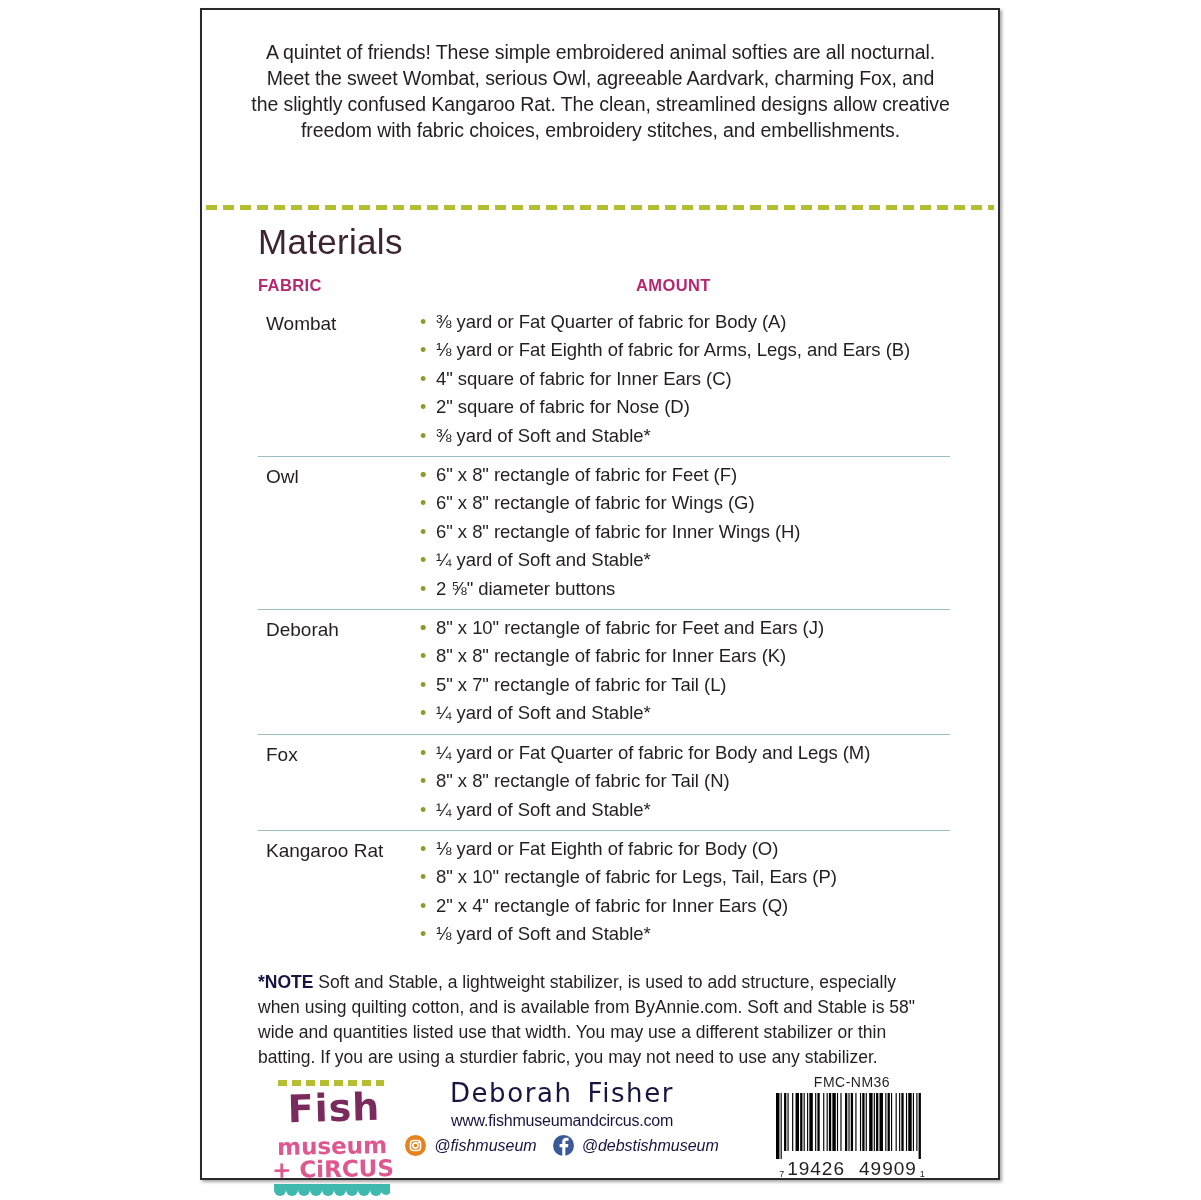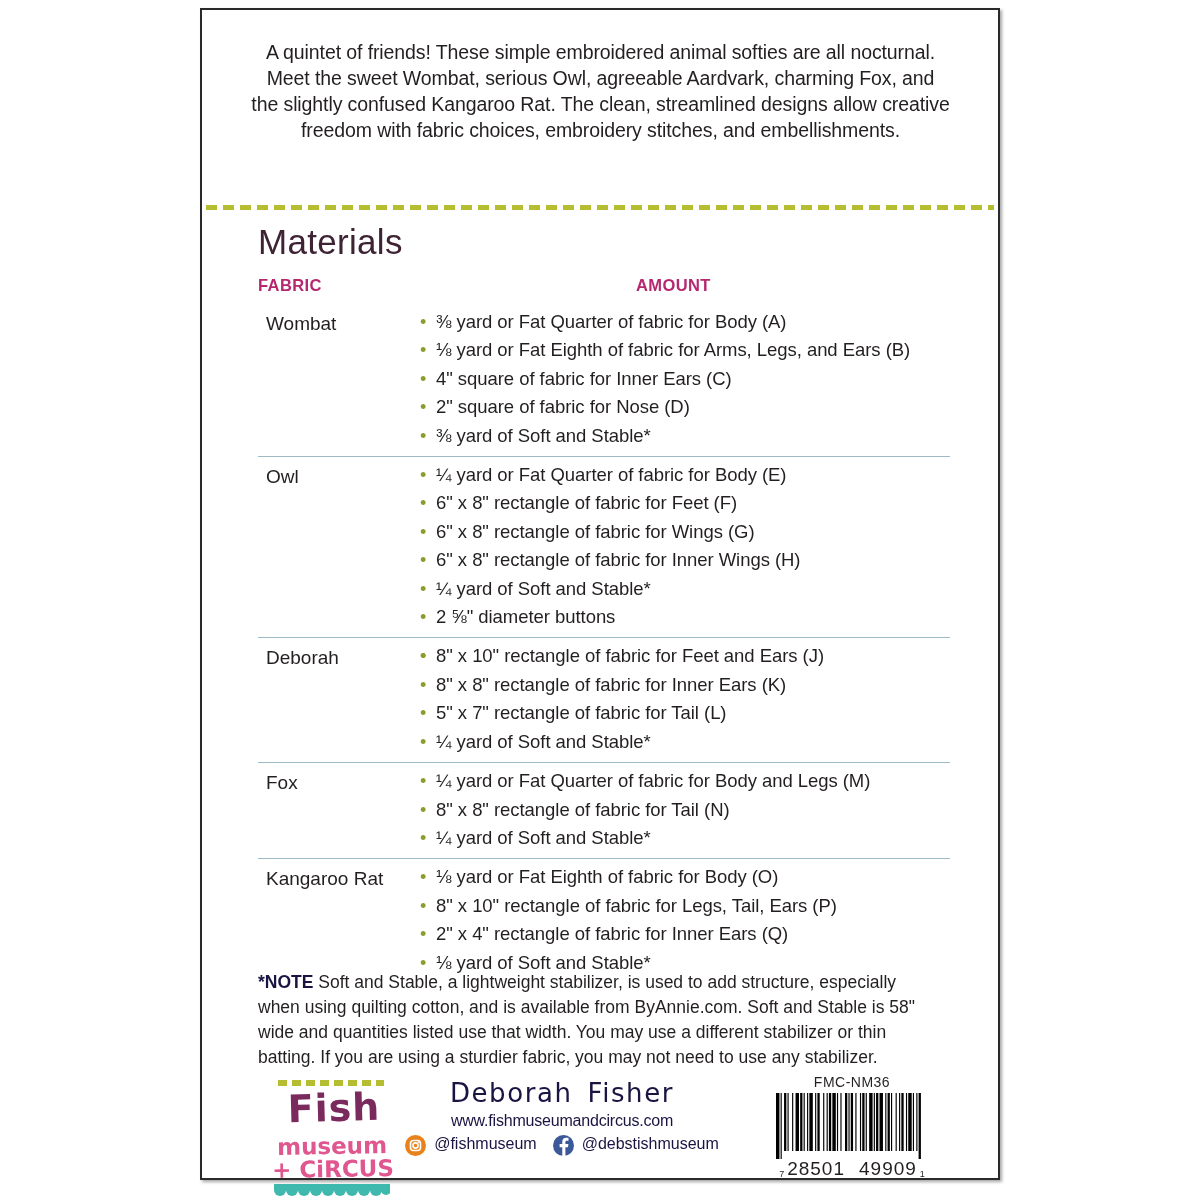--- a/index.html
+++ b/index.html
@@ -216,24 +216,25 @@
   .contact .email {
     font-size: 16px;
     color: #191442;
     line-height: 22px;
     letter-spacing: -0.2px;
   }
   .contact .socials {
     margin-top: 3px;
     display: flex;
     justify-content: center;
-    align-items: flex-start;
+    align-items: center;
     gap: 8px;
     font-size: 16px;
     color: #191442;
+    font-style: italic;
   }
   .sicon {
     display: inline-block;
     width: 21px; height: 21px;
     border-radius: 50%;
     position: relative;
     flex: 0 0 21px;
   }
   .sicon.ig { background: #e8821a; }
   .sicon.fb { background: #3b5998; }
@@ -301,21 +302,21 @@
                 <div class="item"><span class="bull">•</span><span>⅜ yard or Fat Quarter of fabric for Body (A)</span></div>
                 <div class="item"><span class="bull">•</span><span>⅛ yard or Fat Eighth of fabric for Arms, Legs, and Ears (B)</span></div>
                 <div class="item"><span class="bull">•</span><span>4" square of fabric for Inner Ears (C)</span></div>
                 <div class="item"><span class="bull">•</span><span>2" square of fabric for Nose (D)</span></div>
                 <div class="item"><span class="bull">•</span><span>⅜ yard of Soft and Stable*</span></div>
               </div>
             </div>
             <div class="section ruled">
               <div class="sec-name">Owl</div>
               <div class="sec-items">
-                <div class="item"><span class="bull">•</span><span>¼ yard or Fat Quarter of fabric for Body (E)</span></div>
+                <div class="item"><span class="bull">•</span></div>
                 <div class="item"><span class="bull">•</span><span>6" x 8" rectangle of fabric for Feet (F)</span></div>
                 <div class="item"><span class="bull">•</span><span>6" x 8" rectangle of fabric for Wings (G)</span></div>
                 <div class="item"><span class="bull">•</span><span>6" x 8" rectangle of fabric for Inner Wings (H)</span></div>
                 <div class="item"><span class="bull">•</span><span>¼ yard of Soft and Stable*</span></div>
                 <div class="item"><span class="bull">•</span><span>2 ⅝" diameter buttons</span></div>
               </div>
             </div>
             <div class="section ruled">
               <div class="sec-name">Deborah</div>
               <div class="sec-items">
@@ -433,21 +434,21 @@
               <rect x="123.05" y="0" width="1.15" height="58" fill="#000000"></rect>
               <rect x="125.35" y="0" width="2.30" height="58" fill="#000000"></rect>
               <rect x="129.95" y="0" width="1.15" height="58" fill="#000000"></rect>
               <rect x="132.25" y="0" width="3.45" height="58" fill="#000000"></rect>
               <rect x="136.85" y="0" width="1.15" height="58" fill="#000000"></rect>
               <rect x="140.30" y="0" width="1.15" height="58" fill="#000000"></rect>
               <rect x="142.60" y="0" width="2.30" height="66" fill="#000000"></rect>
             </svg>
           <div class="upc-row">
             <span class="upc-side">7</span>
-            <span class="upc-main">28501</span>
+            <span class="upc-main">19426</span>
             <span class="upc-gap"></span>
             <span class="upc-main">49909</span>
             <span class="upc-side">1</span>
           </div>
         </div>
 
       </div>
 
     </div>
   </div>

